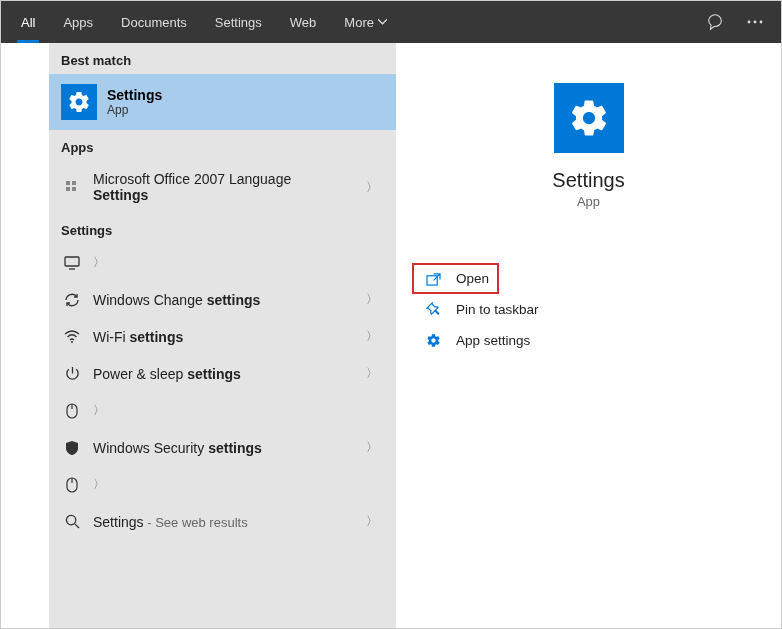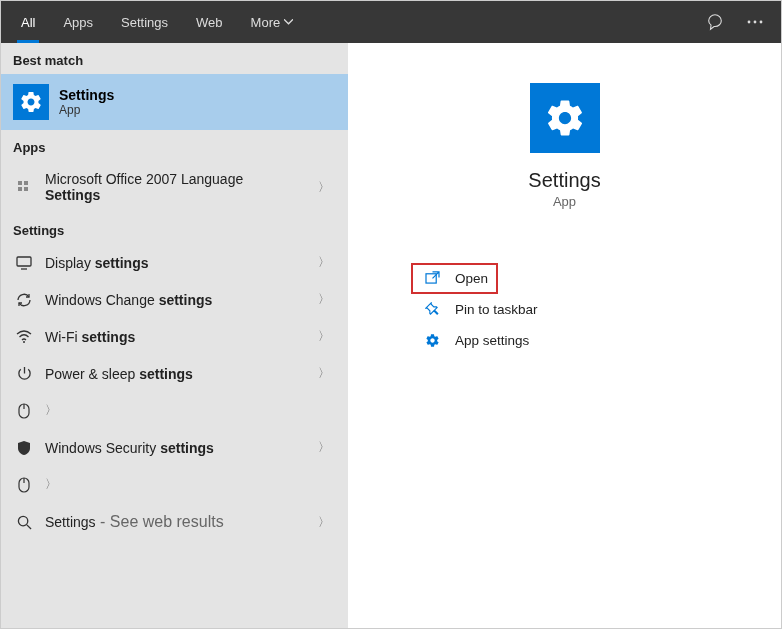--- a/index.html
+++ b/index.html
@@ -6,58 +6,59 @@
   body { width: 782px; height: 629px; background: #fff; overflow: hidden; border: 1px solid #ccc; }
   
   .topbar { height: 42px; background: #373737; display: flex; align-items: stretch; color: #fff; padding: 0 6px; }
   .tab { padding: 0 14px; display: flex; align-items: center; font-size: 13px; color: #ddd; cursor: pointer; position: relative; }
   .tab.active { color: #fff; }
   .tab.active::after { content:""; position:absolute; bottom:0; left:10px; right:10px; height:3px; background:#0078d7; }
   .tab .chev { margin-left: 4px; }
   .topbar-spacer { flex:1; }
   .topbar-icon { width: 40px; display:flex; align-items:center; justify-content:center; color:#ddd; cursor:pointer; }
   
-  .content { display:flex; height: calc(629px - 42px); }
+  .content { display:flex; height: calc(629px - 42px); padding-left: 48px; }
   
   .left { width: 347px; background: #e4e4e4; overflow-y:auto; }
   .right { flex:1; background:#fff; padding: 20px 16px; }
   
   .section-header { font-size: 13px; font-weight: 600; color: #222; padding: 10px 12px 6px 12px; }
   
   .best-item { display:flex; align-items:center; padding: 10px 12px; background:#a8cdec; }
   .best-icon { width:36px; height:36px; background:#0078d7; display:flex; align-items:center; justify-content:center; margin-right:10px; }
   .best-text .title { font-weight:600; font-size:14px; color:#000; }
   .best-text .sub { font-size:12px; color:#333; }
   
   .list-item { display:flex; align-items:center; padding: 10px 12px 10px 12px; cursor:pointer; }
   .list-item .icon { width:22px; display:flex; align-items:center; justify-content:center; margin-right:10px; color:#333; }
   .list-item .text { flex:1; font-size:14px; color:#222; }
-  .list-item .text .sub { font-size:16px; color:#666;margin-top:8px; }
+  .list-item .text .sub { font-size:13px; color:#666;margin-top:8px; }
   .list-item .chevron { color:#666; font-size:12px; padding-right:6px; }
   
   .right-hero { text-align:center; padding-top: 20px; }
   .right-hero-icon { width:70px; height:70px; background:#0078d7; display:flex; align-items:center; justify-content:center; margin: 0 auto 16px auto; }
   .right-hero-title { font-size:20px; color:#222; }
   .right-hero-sub { font-size:13px; color:#666; margin-top:2px; }
   
   .actions { margin-top: 54px; }
-  .action-item { display:flex; align-items:flex-start; padding: 8px 10px; cursor:pointer;margin-left:47px; }
+  .action-item { display:flex; align-items:flex-end; padding: 8px 10px; cursor:pointer; }
   .action-item .aicon { width:22px; display:flex; align-items:center; justify-content:center; margin-right:12px; color:#0078d7; }
   .action-item .alabel { font-size:13.5px; color:#222; }
   .action-item.highlighted { border: 2.5px solid #d13030; padding: 6px 8px; width:fit-content; min-width:86px; }
   
   svg { display:block; }
   .gear-path { fill:#fff; }
 </style>
 </head>
 <body>
 
 <div class="topbar">
   <div class="tab active">All</div>
   <div class="tab">Apps</div>
+  <div class="tab">Documents</div>
   <div class="tab">Settings</div>
   <div class="tab">Web</div>
   <div class="tab">
     <span>More</span>
     <span class="chev">
       <svg width="9" height="6" viewBox="0 0 10 6">
           <path d="M0 0 L5 5 L10 0" stroke="#ddd" fill="none" stroke-width="1.4"></path>
         </svg>
     </span>
   </div>
@@ -107,21 +108,20 @@
 
     <div class="section-header">Settings</div>
 
     <div class="list-item">
       <div class="icon">
           <svg width="16" height="14" viewBox="0 0 16 14">
             <rect x="1" y="1" width="14" height="9" rx="1" fill="none" stroke="#333" stroke-width="1.3"></rect>
             <line x1="5" y1="13" x2="11" y2="13" stroke="#333" stroke-width="1.3"></line>
           </svg>
         </div>
-      <div class="text"><span>Display </span><b>settings</b></div>
       <div class="chevron">〉</div>
     </div>
     <div class="list-item">
       <div class="icon">
           <svg width="16" height="16" viewBox="0 0 16 16">
             <path d="M2 8 A6 6 0 0 1 13 5 M14 8 A6 6 0 0 1 3 11" fill="none" stroke="#333" stroke-width="1.3"></path>
             <path d="M13 2 L13 5 L10 5 M3 14 L3 11 L6 11" fill="none" stroke="#333" stroke-width="1.3"></path>
           </svg>
         </div>
       <div class="text"><span>Windows Change </span><b>settings</b></div>

